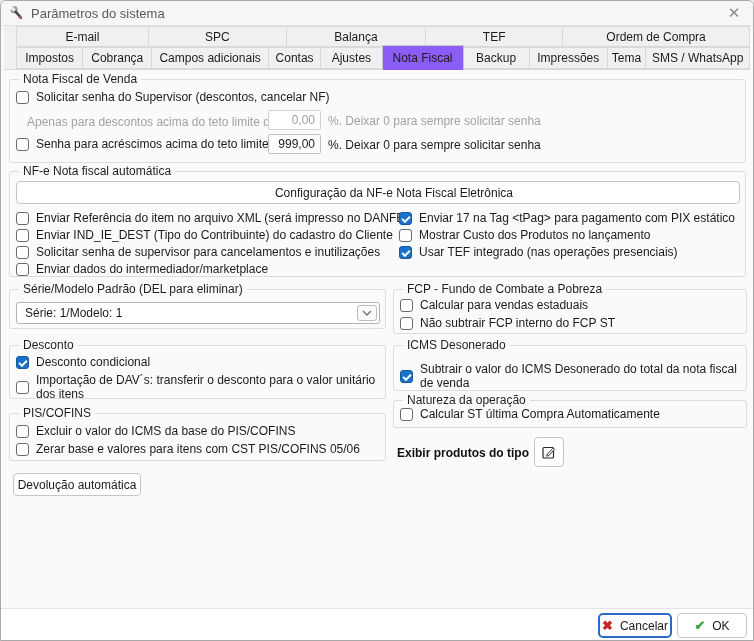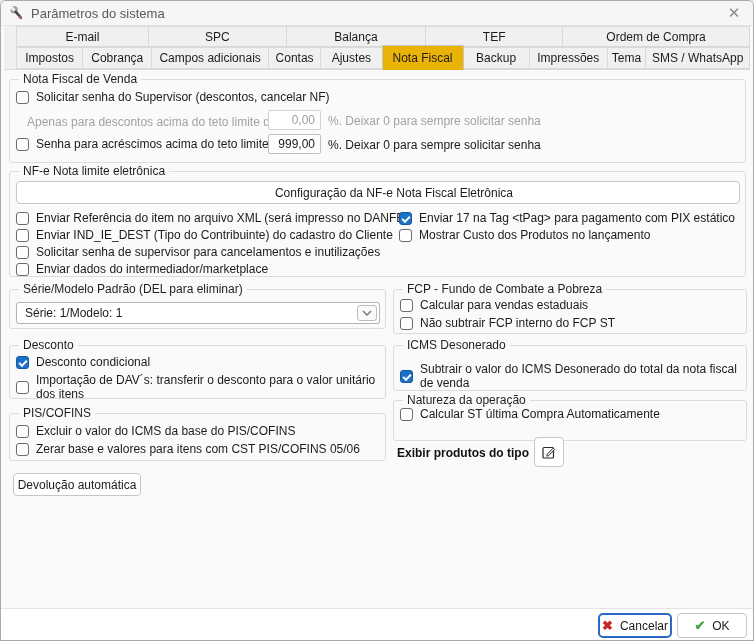--- a/index.html
+++ b/index.html
@@ -12,21 +12,21 @@
   #app-icon{position:absolute;left:8px;top:4px;width:16px;height:16px;}
   #close{position:absolute;right:10px;top:3px;width:18px;height:18px;font-size:15px;color:#8a8a8a;
          display:flex;align-items:center;justify-content:center;cursor:default;}
   
   .tabstrip{position:absolute;left:3px;right:3px;display:flex;background:#f0f0f0;}
   #row1{top:25px;height:21px;}
   #row2{top:46px;height:22px;border-bottom:1px solid #d9d9d9;}
   .tab{box-sizing:border-box;height:100%;border:1px solid #d9d9d9;margin-left:-1px;background:#f0f0f0;
        display:flex;align-items:center;justify-content:center;font-size:12px;color:#1c1c1c;white-space:nowrap;}
   .tab:first-child{margin-left:12px;}
-  .tab.active{position:relative;top:-2px;height:25px;background:#eab308;border-color:#c6c6c6;
+  .tab.active{position:relative;top:-2px;height:25px;background:#8b5cf6;border-color:#c6c6c6;
               border-bottom:none;z-index:3;}
   
   .grp{position:absolute;border:1px solid #dcdcdc;border-radius:3px;box-sizing:border-box;}
   .grp .lg{position:absolute;top:-8px;left:9px;background:#fafafa;padding:0 4px;font-size:12px;color:#1f1f1f;line-height:14px;}
   
   .cbrow{position:absolute;display:flex;align-items:center;gap:7px;font-size:12px;color:#1b1b1b;line-height:14px;}
   .cb{position:relative;width:13px;height:13px;box-sizing:border-box;border:1px solid #6b6b6b;
       border-radius:3px;background:#fff;flex:0 0 13px;}
   .cb.on{background:#1b70c8;border-color:#15599f;}
   .cb.on::after{content:"";position:absolute;left:2px;top:3px;width:6px;height:3px;
@@ -103,21 +103,21 @@
     <span class="graytext" style="left:318px;top:34px;">%. Deixar 0 para sempre solicitar senha</span>
     <div class="cbrow" style="left:6px;top:57px;">
       <span class="cb"></span>
       <span>Senha para acréscimos acima do teto limite de:</span>
     </div>
     <input class="numin" style="left: 258px; top: 54px;" value="999,00">
     <span class="blacktext" style="left:318px;top:58px;">%. Deixar 0 para sempre solicitar senha</span>
   </div>
 
   <div class="grp" style="left:8px;top:170px;width:737px;height:106px;">
-    <span class="lg">NF-e Nota limite eletrônica</span>
+    <span class="lg">NF-e Nota fiscal automática</span>
     <div class="btn" style="left:6px;top:9px;width:724px;height:23px;padding-left:32px;">Configuração da NF-e Nota Fiscal Eletrônica</div>
     <div class="cbrow" style="left:6px;top:39px;">
       <span class="cb"></span>
       <span>Enviar Referência do item no arquivo XML (será impresso no DANFE)</span>
     </div>
     <div class="cbrow" style="left:6px;top:56px;">
       <span class="cb"></span>
       <span>Enviar IND_IE_DEST (Tipo do Contribuinte) do cadastro do Cliente</span>
     </div>
     <div class="cbrow" style="left:6px;top:90px;">
@@ -128,20 +128,24 @@
       <span class="cb"></span>
       <span>Solicitar senha de supervisor para cancelamentos e inutilizações</span>
     </div>
     <div class="cbrow" style="left:389px;top:39px;">
       <span class="cb on"></span>
       <span>Enviar 17 na Tag &lt;tPag&gt; para pagamento com PIX estático</span>
     </div>
     <div class="cbrow" style="left:389px;top:56px;">
       <span class="cb"></span>
       <span>Mostrar Custo dos Produtos no lançamento</span>
+    </div>
+    <div class="cbrow" style="left:389px;top:73px;">
+      <span class="cb on"></span>
+      <span>Usar TEF integrado (nas operações presenciais)</span>
     </div>
   </div>
 
   <div class="grp" style="left:8px;top:288px;width:377px;height:40px;">
     <span class="lg">Série/Modelo Padrão (DEL para eliminar)</span>
     <div class="combo" style="left:6px;top:12px;width:364px;height:22px;">
       <span class="val">Série: 1/Modelo: 1</span>
       <span class="arrow">
         <svg width="10" height="6" viewBox="0 0 10 6">
             <polyline points="1,1 5,5 9,1" fill="none" stroke="#6f6f6f" stroke-width="1.3"></polyline>
@@ -175,21 +179,21 @@
   </div>
 
   <div class="grp" style="left:392px;top:344px;width:354px;height:46px;">
     <span class="lg">ICMS Desonerado</span>
     <div class="cbrow" style="left:6px;top:16px;">
       <span class="cb on"></span>
       <span>Subtrair o valor do ICMS Desonerado do total da nota fiscal de venda</span>
     </div>
   </div>
 
-  <div class="grp" style="left:392px;top:399px;width:354px;height:41px;">
+  <div class="grp" style="left:392px;top:399px;width:354px;height:28px;">
     <span class="lg">Natureza da operação</span>
     <div class="cbrow" style="left:6px;top:6px;">
       <span class="cb"></span>
       <span>Calcular ST última Compra Automaticamente</span>
     </div>
   </div>
 
   <div class="grp" style="left:8px;top:412px;width:377px;height:48px;">
     <span class="lg">PIS/COFINS</span>
     <div class="cbrow" style="left:6px;top:10px;">

